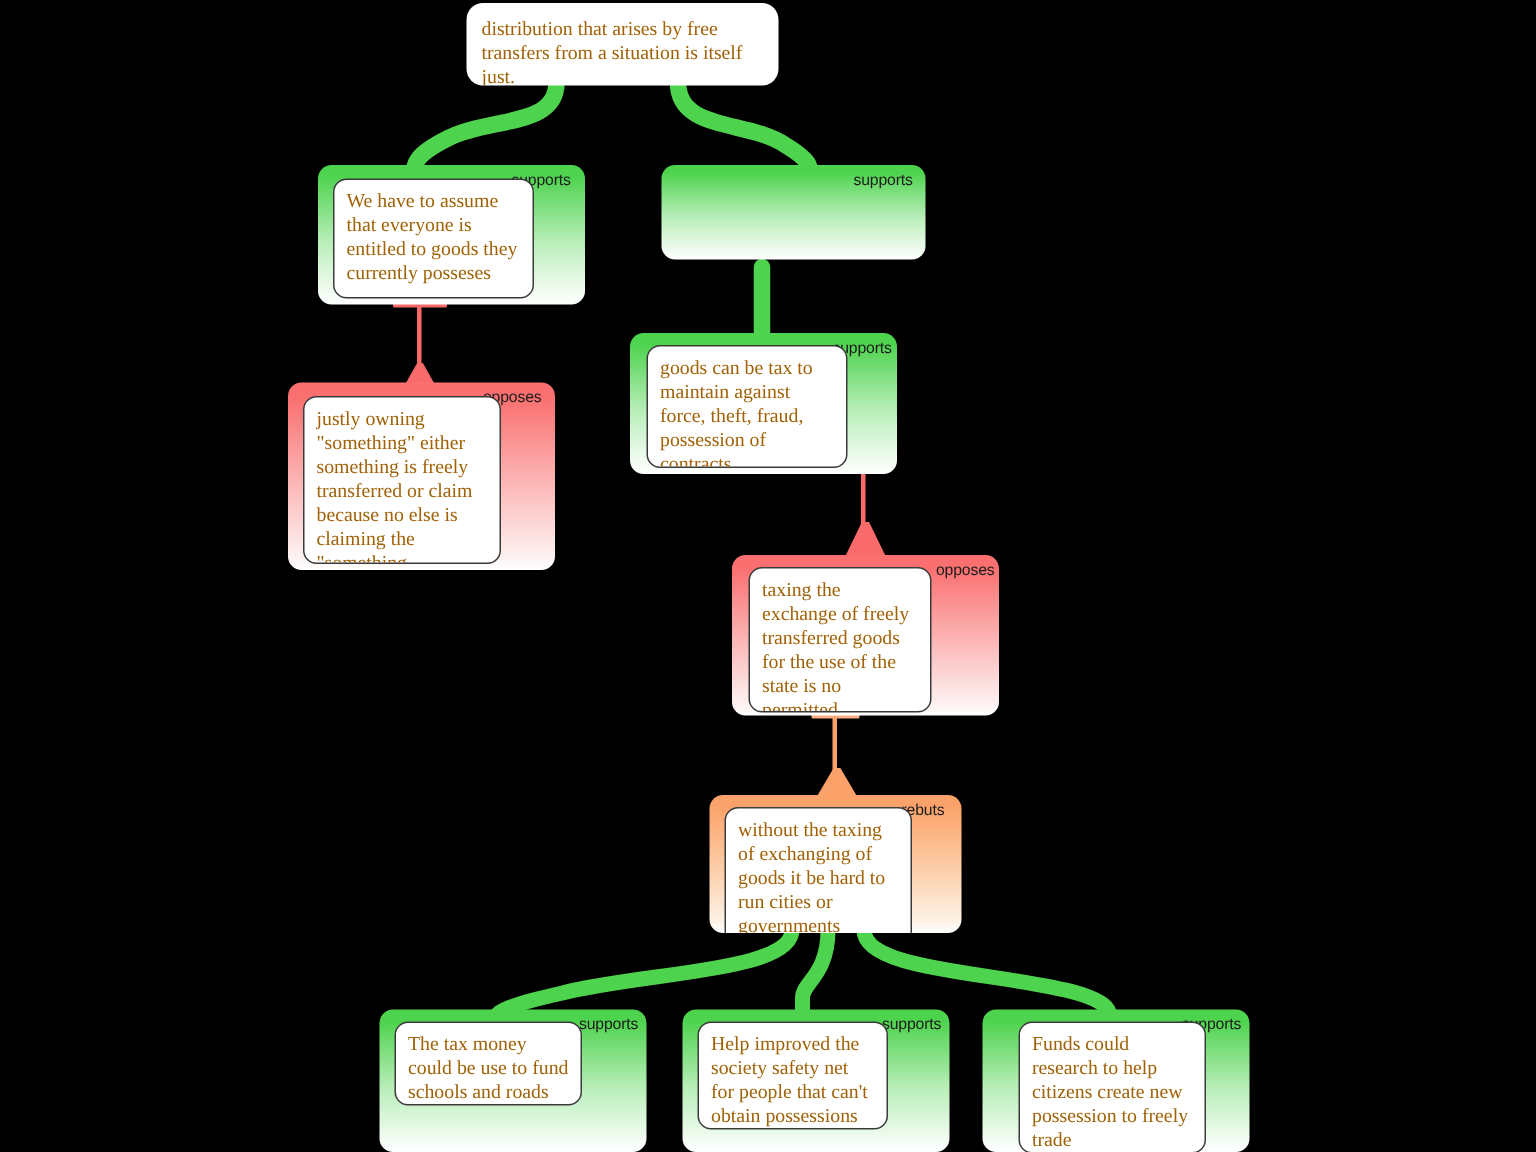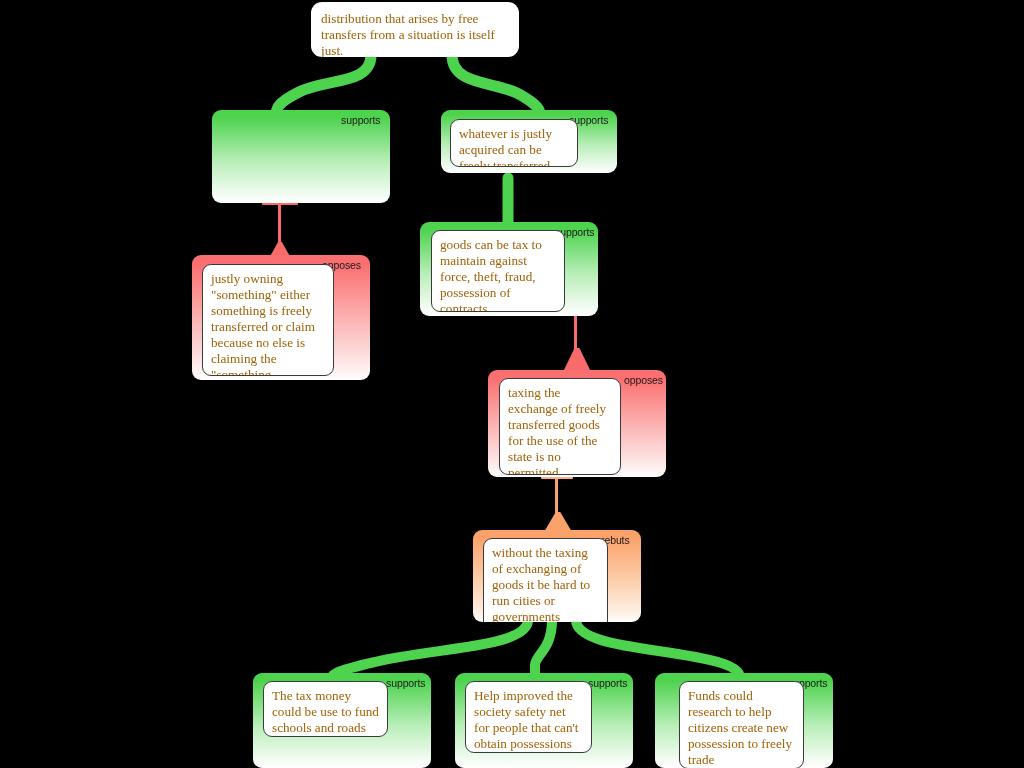--- a/index.html
+++ b/index.html
@@ -124,25 +124,25 @@
     <div style="position:absolute; left:3px; top:36px; width:28px; height:20px; background:#fba26a;
                 clip-path: polygon(42% 0%, 58% 0%, 100% 100%, 0% 100%);"></div>
   </div>
 
   <div class="node root" style="left:311px; top:2px; width:208px; height:55px;">
     <div class="node-text" style="left:0; top:0; width:208px; height:55px;">distribution that arises by free transfers from a situation is itself just.</div>
   </div>
 
   <div class="node supports" style="left:212px; top:110px; width:178px; height:93px;">
     <div class="node-label" style="left:129px;">supports</div>
+    <div class="node-text" style="left:10px; top:9px; width:134px; height:80px;">We have to assume that everyone is entitled to goods they currently posseses</div>
   </div>
 
   <div class="node supports" style="left:441px; top:110px; width:176px; height:63px;">
     <div class="node-label" style="left:128px;">supports</div>
-    <div class="node-text" style="left:9px; top:9px; width:128px; height:48px;">whatever is justly acquired can be freely transferred</div>
   </div>
 
   <div class="node opposes" style="left:192px; top:255px; width:178px; height:125px;">
     <div class="node-label" style="left:130px;">opposes</div>
     <div class="node-text" style="left:10px; top:9px; width:132px; height:112px;">justly owning "something" either something is freely transferred or claim because no else is claiming the "something</div>
   </div>
 
   <div class="node supports" style="left:420px; top:222px; width:178px; height:94px;">
     <div class="node-label" style="left:135px;">supports</div>
     <div class="node-text" style="left:11px; top:8px; width:134px; height:82px;">goods can be tax to maintain against force, theft, fraud, possession of contracts</div>

